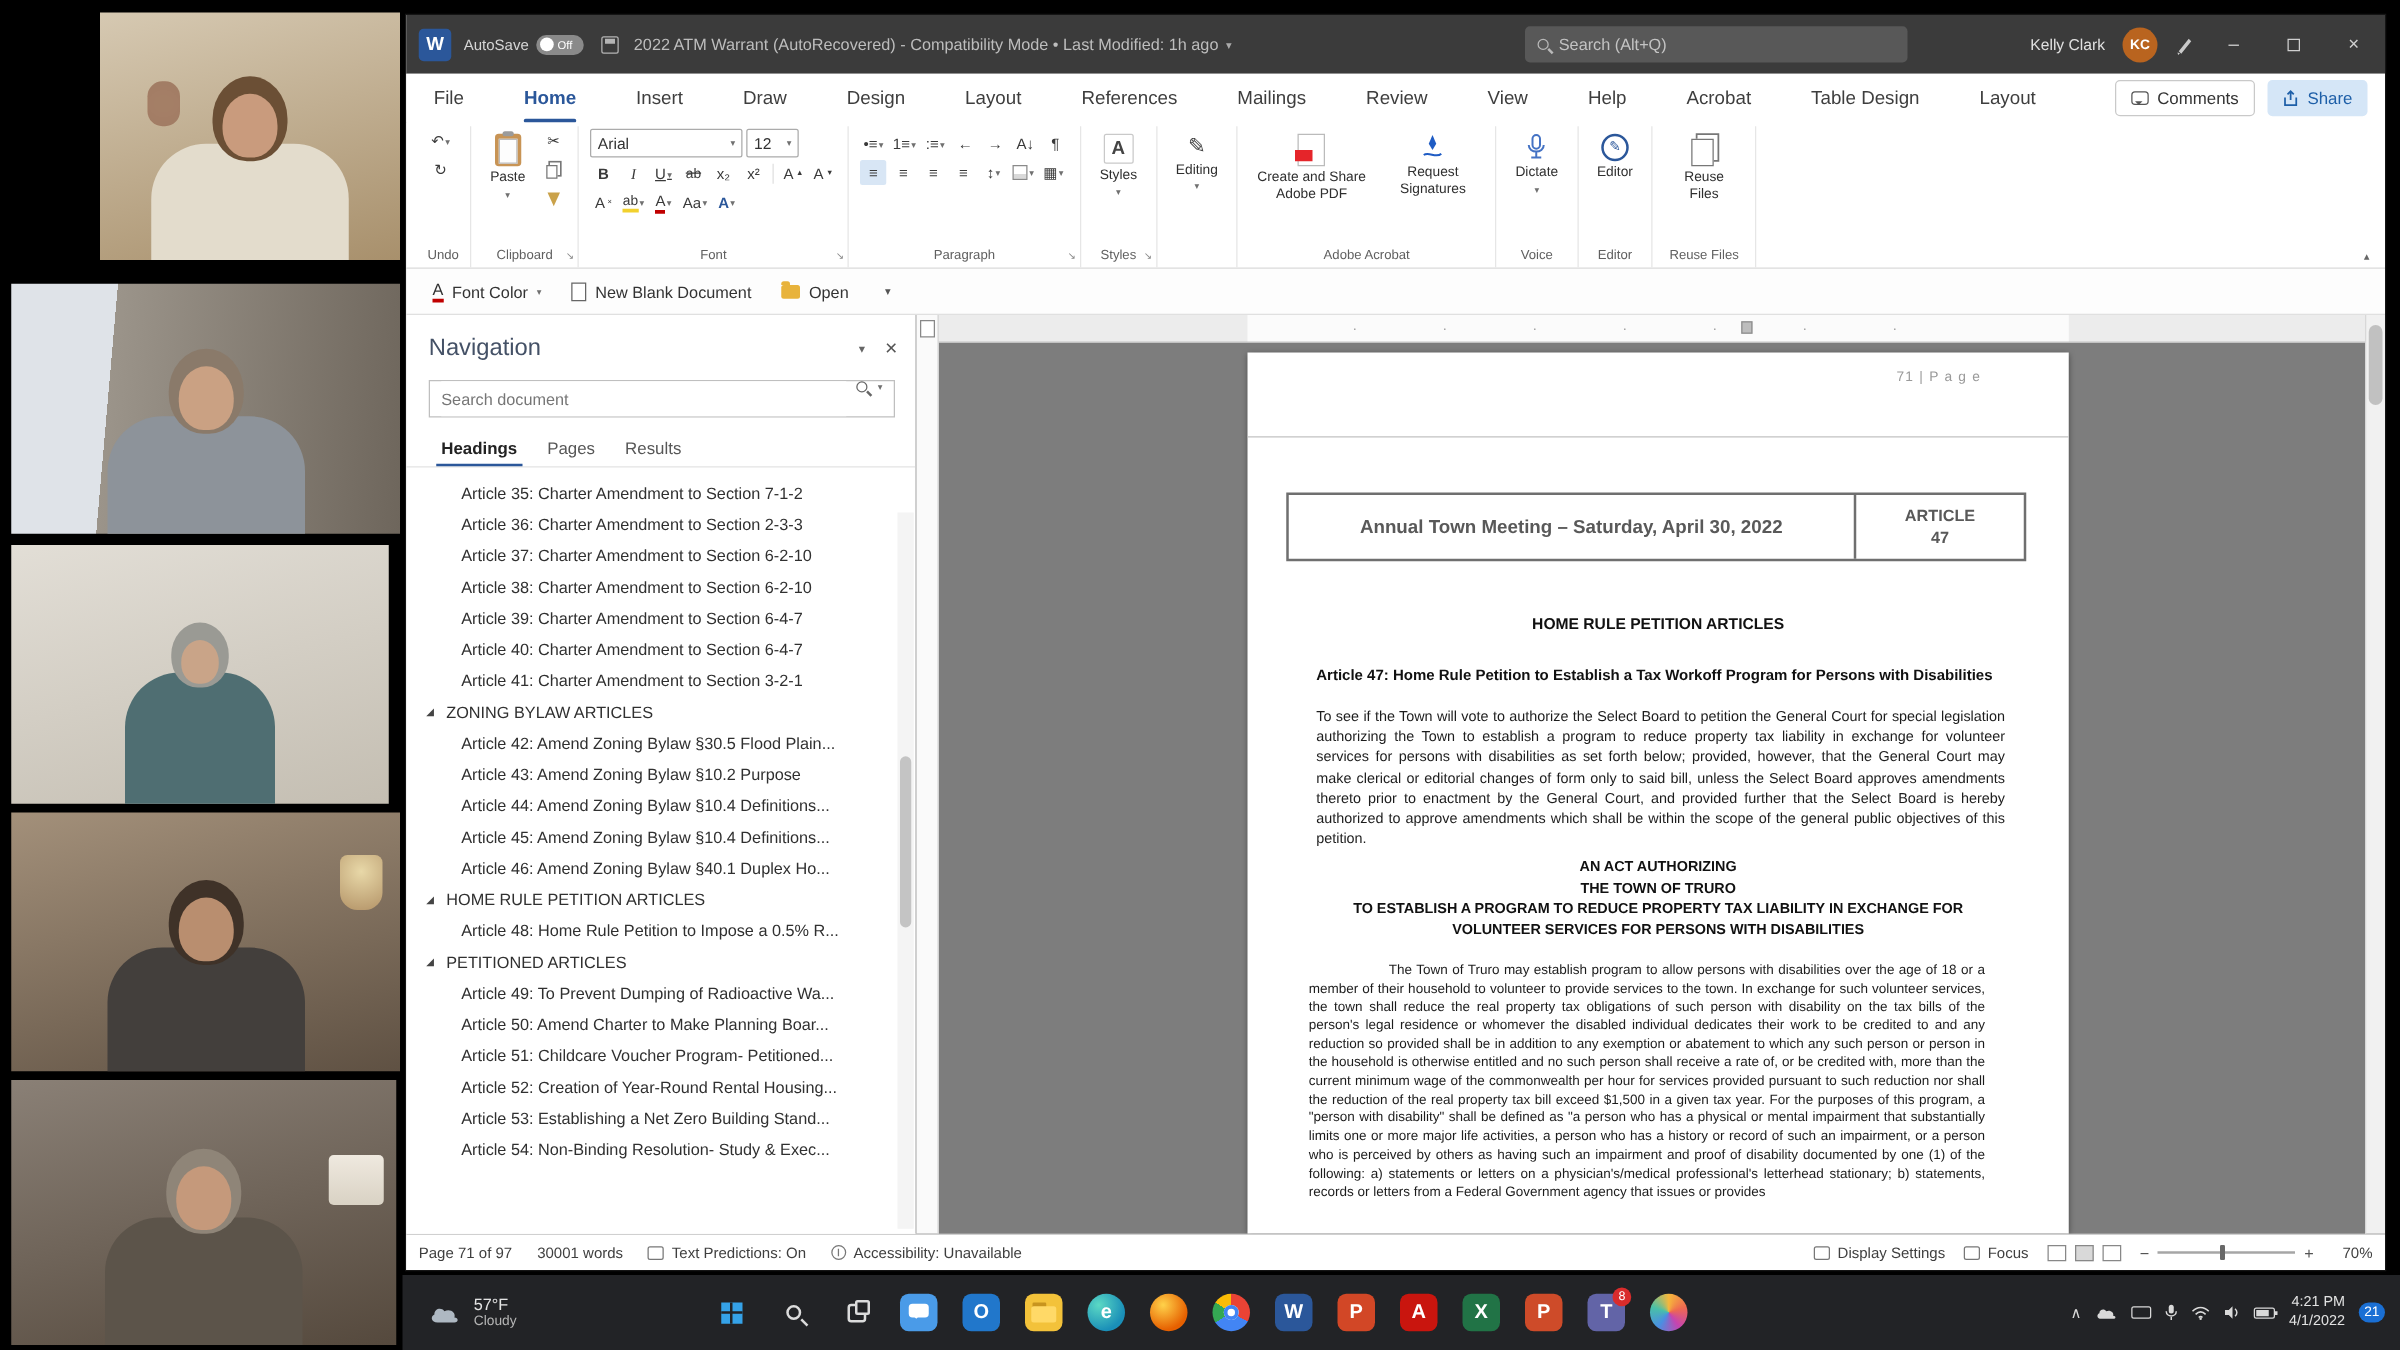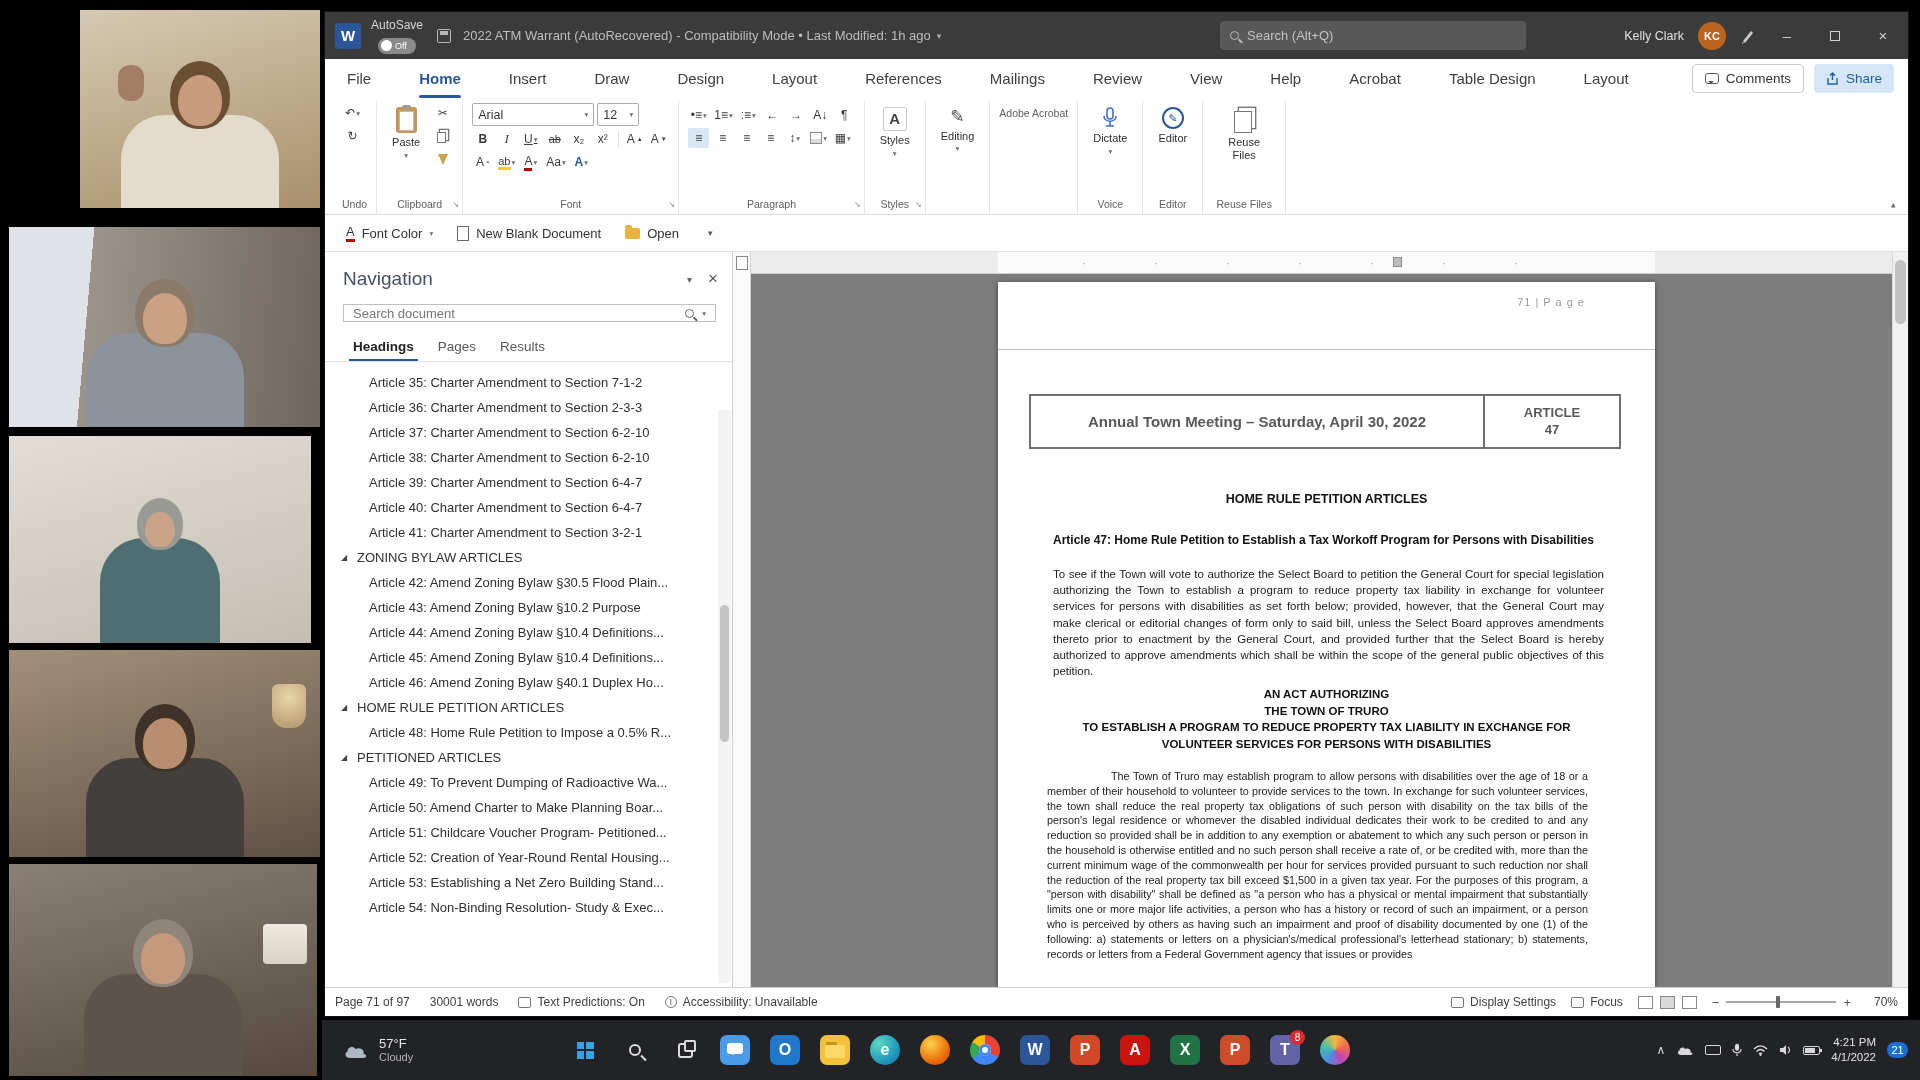--- a/index.html
+++ b/index.html
@@ -20,21 +20,21 @@
   .vtile:nth-of-type(3) .ph-head{width:46px;height:52px;top:30%;}
   .vtile:nth-of-type(3) .ph-body{width:120px;top:calc(30% + 40px);}
   .vtile:nth-of-type(4)::before{content:"";position:absolute;right:14px;top:34px;width:34px;height:44px;border-radius:6px 6px 14px 14px;background:radial-gradient(circle at 50% 30%,#e8d8a8,#b49468);}
   .vtile:nth-of-type(5)::before{content:"";position:absolute;right:10px;top:60px;width:44px;height:40px;border-radius:4px;background:linear-gradient(#efe9df,#d9d2c4);}
   .vtile::after{box-shadow:inset 0 0 40px rgba(0,0,0,.25);}
   
   .word{position:absolute;left:325px;top:12px;width:1583px;height:1004px;background:#fff;box-shadow:0 0 0 1px #151515;display:flex;flex-direction:column;}
   
   .titlebar{height:47px;background:#3b3b3b;display:flex;align-items:center;padding:0 10px;position:relative;color:#c9c9c9;flex:0 0 47px;}
   .wlogo{width:26px;height:26px;border-radius:4px;background:#2b579a;color:#fff;font-weight:bold;font-size:15px;display:flex;align-items:center;justify-content:center;margin-right:10px;}
-  .autosave{display:flex;align-items:center;gap:6px;font-size:12px;color:#d6d6d6;flex-direction:column;}
+  .autosave{display:flex;align-items:center;gap:6px;font-size:12px;color:#d6d6d6;}
   .as-pill{width:38px;height:16px;border-radius:8px;background:#8a8a8a;display:flex;align-items:center;padding:0 3px;gap:3px;}
   .as-knob{width:11px;height:11px;border-radius:50%;background:#fff;}
   .as-state{font-size:9px;color:#fff;}
   .ic-save{width:14px;height:14px;border:1.5px solid #b5b5b5;border-radius:2px;position:relative;margin:0 12px 0 14px;display:inline-block;}
   .ic-save::after{content:"";position:absolute;left:2px;right:2px;top:1px;height:4px;background:#b5b5b5;}
   .doc-title{font-size:13px;color:#bdbdbd;white-space:nowrap;}
   .title-chev{font-size:9px;margin-left:6px;color:#aaa;}
   .tb-search{position:absolute;left:895px;top:9px;width:306px;height:29px;background:#585858;border-radius:4px;display:flex;align-items:center;padding:0 10px;gap:8px;}
   .mag{width:9px;height:9px;border:1.6px solid #b9b9b9;border-radius:50%;position:relative;display:inline-block;}
   .mag::after{content:"";position:absolute;width:5px;height:1.6px;background:#b9b9b9;transform:rotate(45deg);left:7px;top:8px;}
@@ -100,21 +100,21 @@
   .ic-folder{width:15px;height:11px;background:#e8b33c;border-radius:2px;position:relative;display:inline-block;}
   .ic-folder::before{content:"";position:absolute;top:-3px;left:0;width:7px;height:3px;background:#e8b33c;border-radius:2px 2px 0 0;}
   .qat-chev{font-size:9px;color:#555;margin-left:14px;}
   
   .content{flex:1;display:flex;min-height:0;}
   .navpane{width:408px;background:#fff;border-right:1px solid #cfcfcf;position:relative;display:flex;flex-direction:column;}
   .nav-head{display:flex;align-items:center;padding:16px 14px 8px 18px;}
   .nav-title{font-size:19px;color:#445166;flex:1;}
   .nav-chev{font-size:10px;color:#666;margin-right:16px;}
   .nav-close{font-size:17px;color:#555;}
-  .nav-search{margin:6px 16px 4px 18px;height:18px;border:1px solid #bfbfbf;display:flex;align-items:center;padding:0 9px;gap:8px;}
+  .nav-search{margin:6px 16px 4px 18px;height:30px;border:1px solid #bfbfbf;display:flex;padding:0 9px;gap:8px;}
   .nav-search input{flex:1;border:none;outline:none;font-size:13px;color:#333;}
   .nav-search input::placeholder{color:#767676;}
   .nav-mag{width:9px;height:9px;border:1.6px solid #666;border-radius:50%;position:relative;display:inline-block;}
   .nav-mag::after{content:"";position:absolute;width:5px;height:1.6px;background:#666;transform:rotate(45deg);left:7px;top:8px;}
   .nav-tabs{display:flex;gap:4px;padding:8px 0 0 18px;border-bottom:1px solid #e3e3e3;}
   .ntab{font-size:13.5px;color:#575757;padding:5px 10px 7px;position:relative;}
   .ntab.active{color:#222;font-weight:bold;}
   .ntab.active::after{content:"";position:absolute;left:6px;right:6px;bottom:0;height:2.5px;background:var(--accent);}
   .nav-list{flex:1;overflow:hidden;padding-top:8px;}
   .nitem{height:25px;display:flex;align-items:center;font-size:13px;color:#303030;padding-left:44px;position:relative;white-space:nowrap;}
@@ -471,20 +471,33 @@
           <span>Editing</span>
           <span class="chev">▾</span>
         </button>
       </div>
       <div class="rg-label">
           <span></span>
         </div>
     </div>
 
     <div class="rgroup" data-name="adobe-acrobat-group">
+      <div class="rg-body">
+        <button class="bigbtn" style="width:100px" data-name="create-share-adobe-pdf-button">
+          <span class="ic-pdf" data-name="adobe-pdf-icon"></span>
+          <span>Create and Share Adobe PDF</span>
+        </button>
+        <button class="bigbtn" style="width:82px" data-name="request-signatures-button">
+          <svg data-name="signature-icon" width="20" height="22" viewBox="0 0 20 22">
+              <path d="M10 1 L13 8 L10 13 L7 8 Z" fill="#1f5cc4"></path>
+              <path d="M3 17 C7 14 13 20 17 16" stroke="#1f5cc4" stroke-width="1.6" fill="none"></path>
+            </svg>
+          <span>Request Signatures</span>
+        </button>
+      </div>
       <div class="rg-label">
           <span data-name="adobe-group-label">Adobe Acrobat</span>
         </div>
     </div>
 
     <div class="rgroup" data-name="voice-group">
       <div class="rg-body">
         <button class="bigbtn" data-name="dictate-button">
           <svg data-name="dictate-mic-icon" width="16" height="22" viewBox="0 0 16 22">
               <rect x="5" y="1" width="6" height="11" rx="3" fill="none" stroke="#4472c4" stroke-width="1.6"></rect>

